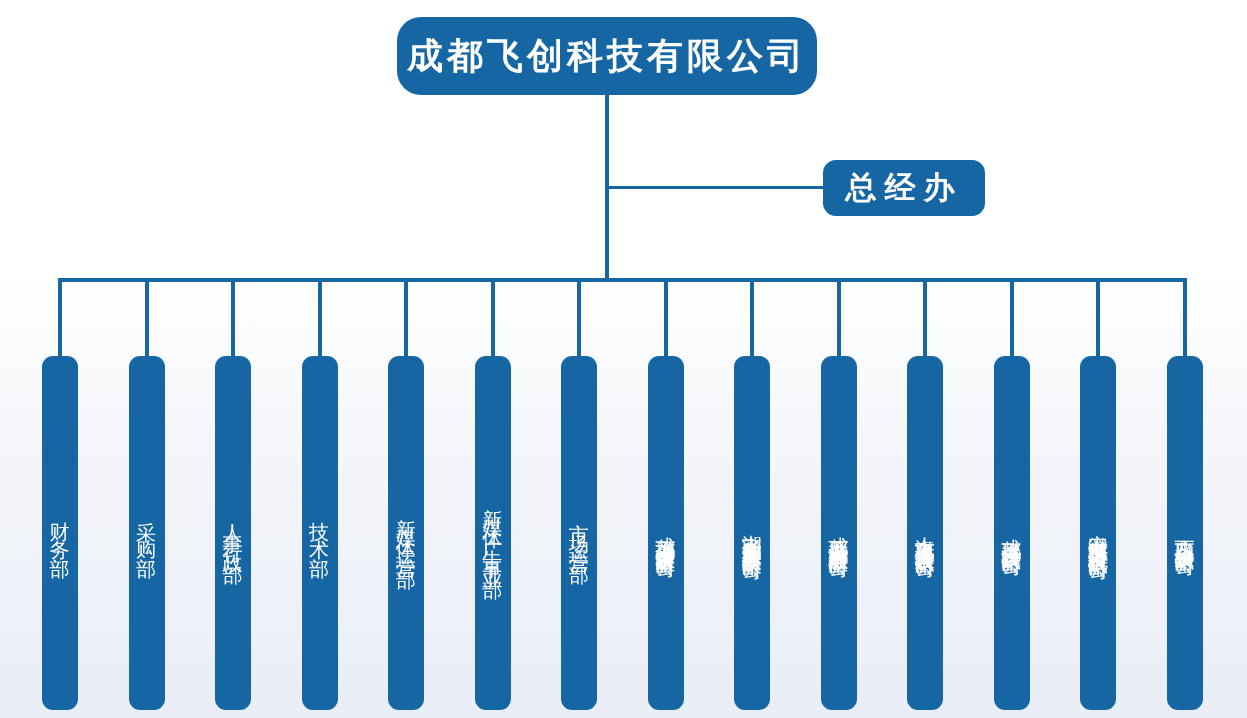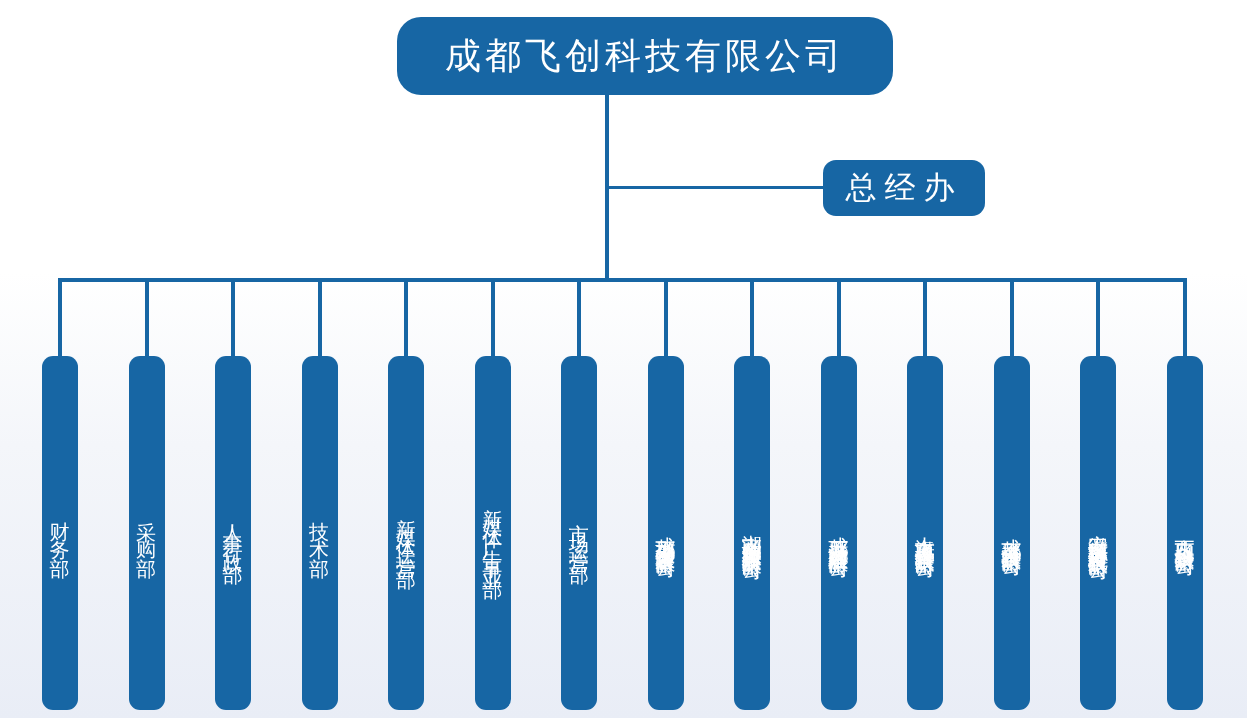--- a/index.html
+++ b/index.html
@@ -18,28 +18,28 @@
     background:linear-gradient(180deg,#ffffff 0%,#ffffff 38%,#f4f6fa 62%,var(--bg-bottom) 100%);
   }
   .node{
     position:absolute;
     background:var(--blue);
     color:#ffffff;
     display:flex;align-items:center;justify-content:center;
     box-sizing:border-box;
   }
   .node.root{
-    left:397px;top:17px;width:496px;height:78px;
+    left:397px;top:17px;width:420px;height:78px;
     border-radius:24px;
-    font-size:36px;letter-spacing:4px;font-weight:400;
+    font-size:36px;letter-spacing:4px;font-weight:700;
   }
   .node.staff{
     left:823px;top:160px;width:162px;height:56px;
     border-radius:13px;
-    font-size:31px;letter-spacing:8px;font-weight:400;
+    font-size:31px;letter-spacing:8px;font-weight:700;
   }
   .line{position:absolute;background:var(--blue);}
   .line.trunk{left:605px;top:95px;width:4px;height:187px;}
   .line.branch{left:607px;top:186px;width:218px;height:3px;}
   .line.hbar{left:58px;top:278px;width:1129px;height:4px;}
   .columns{
     position:absolute;
     left:42px;top:282px;width:1161px;height:428px;
     display:flex;justify-content:space-between;align-items:flex-start;
   }

